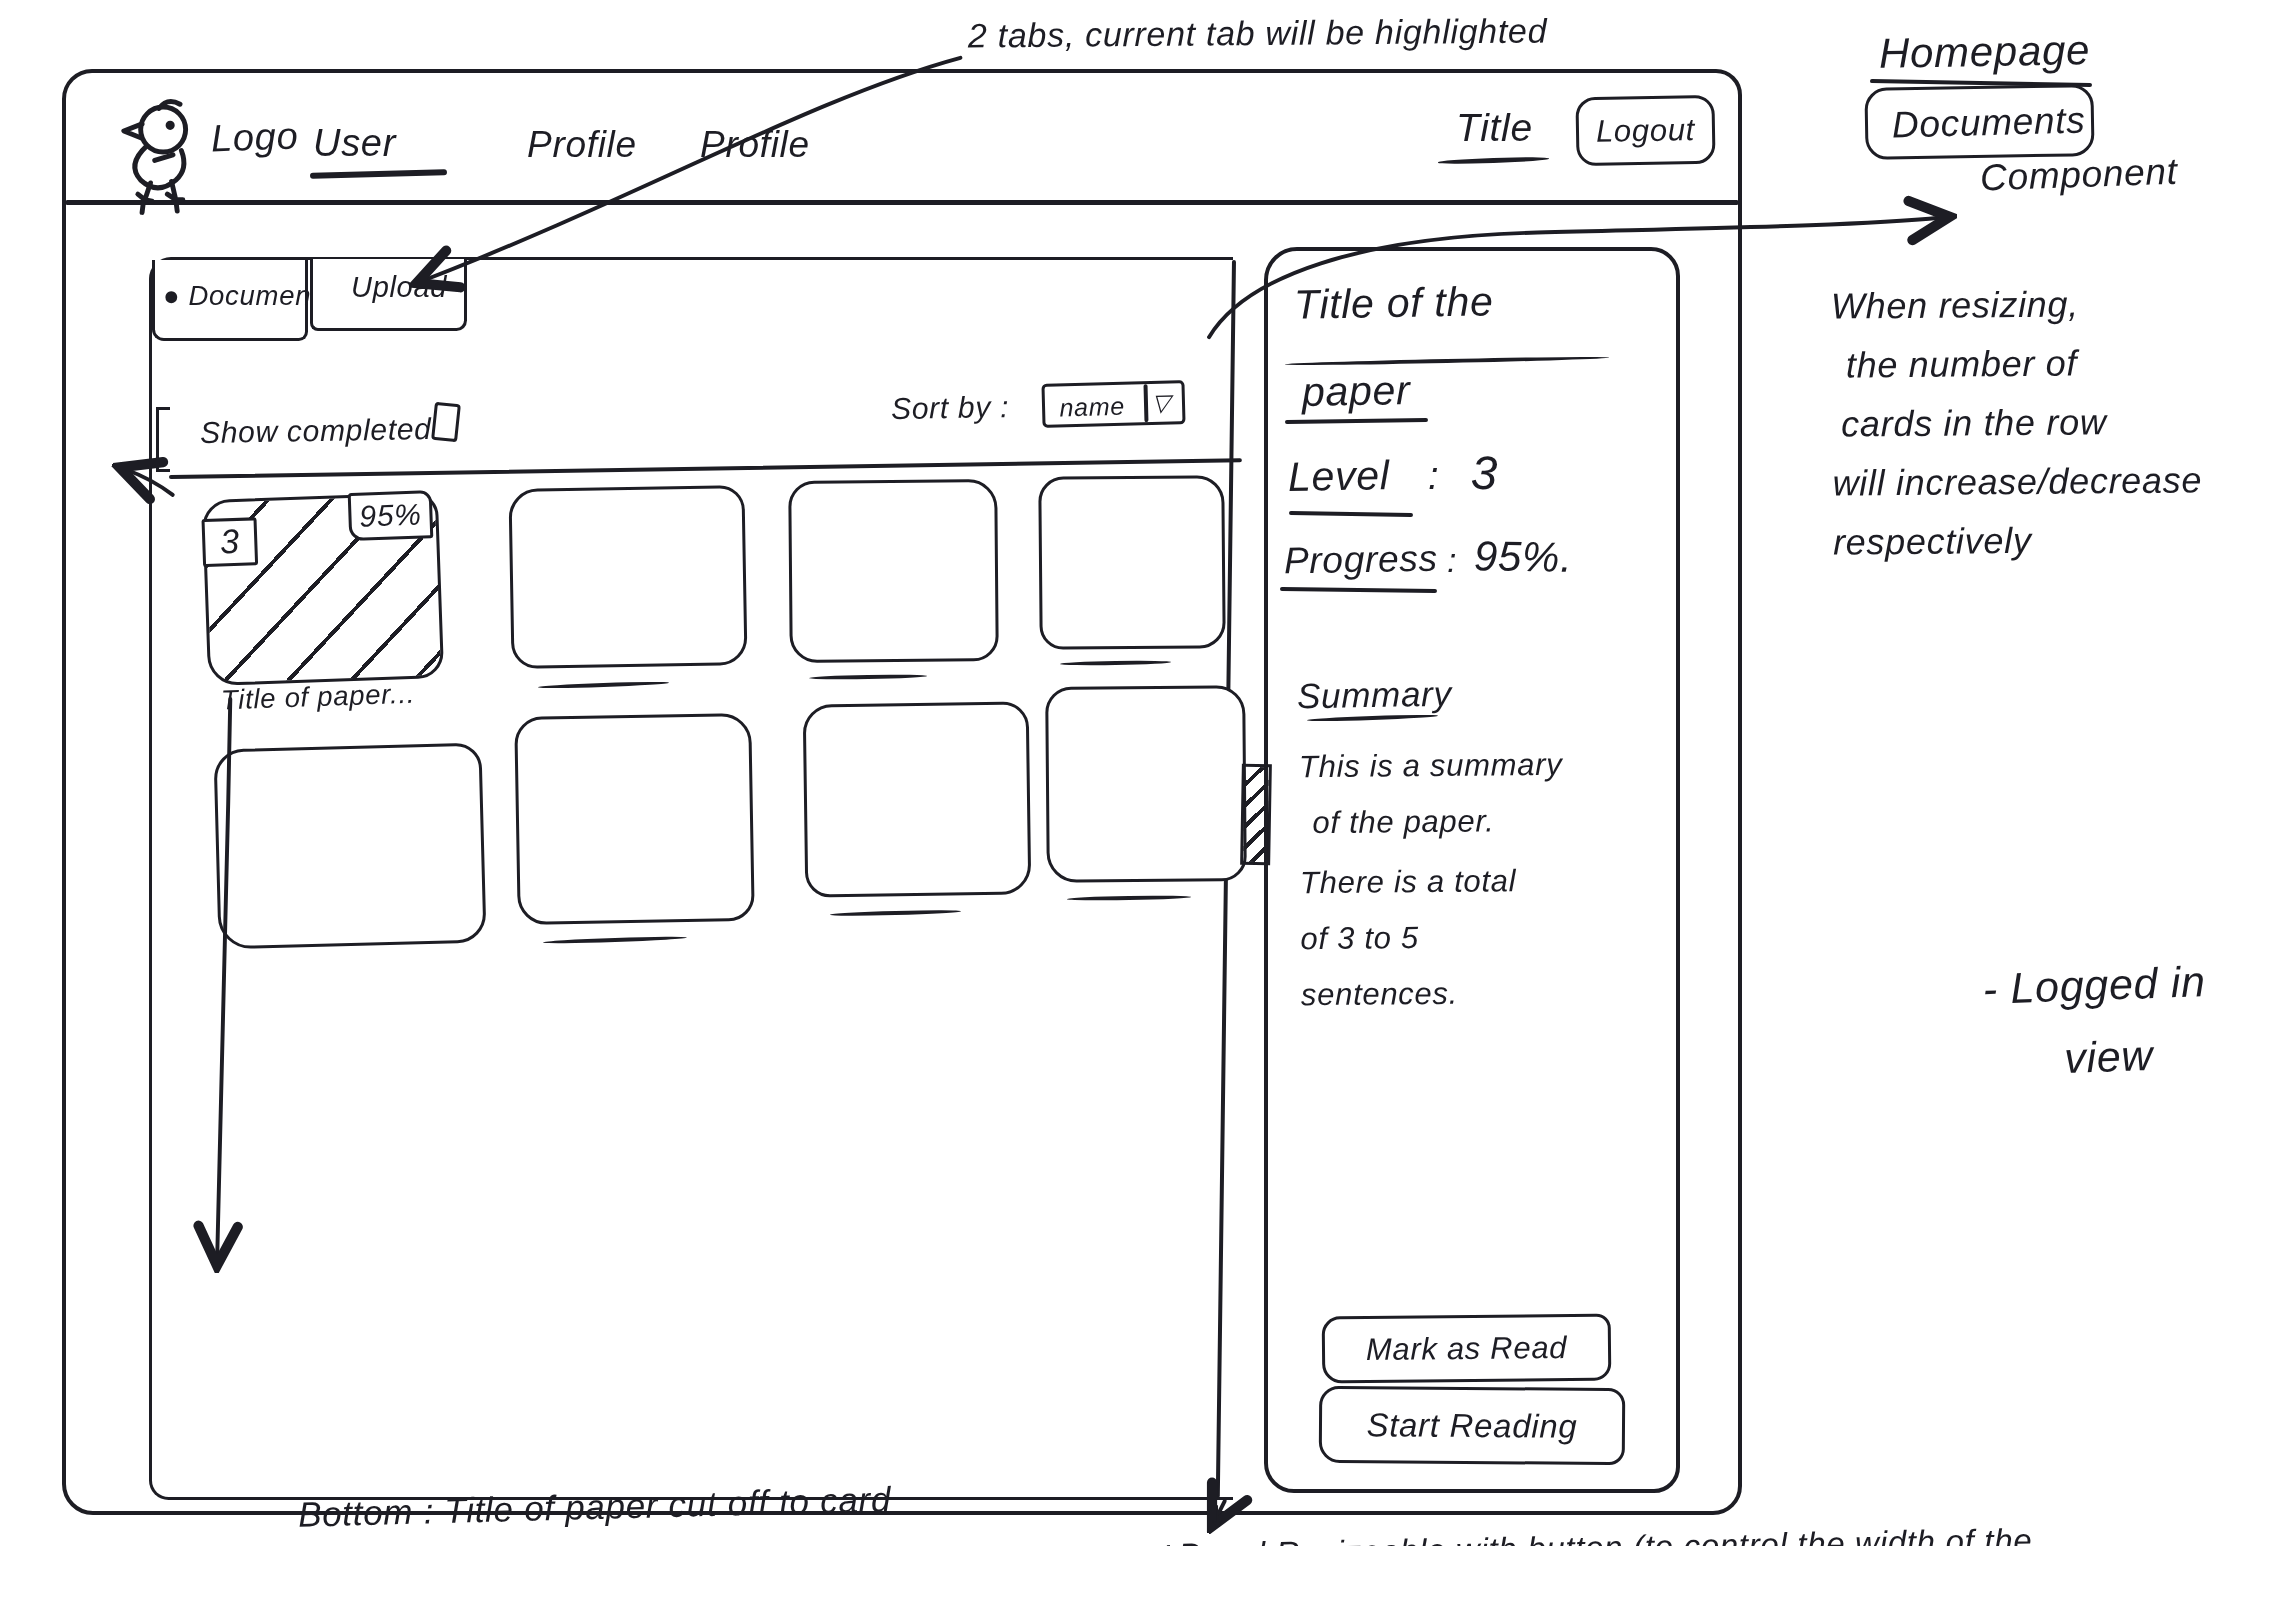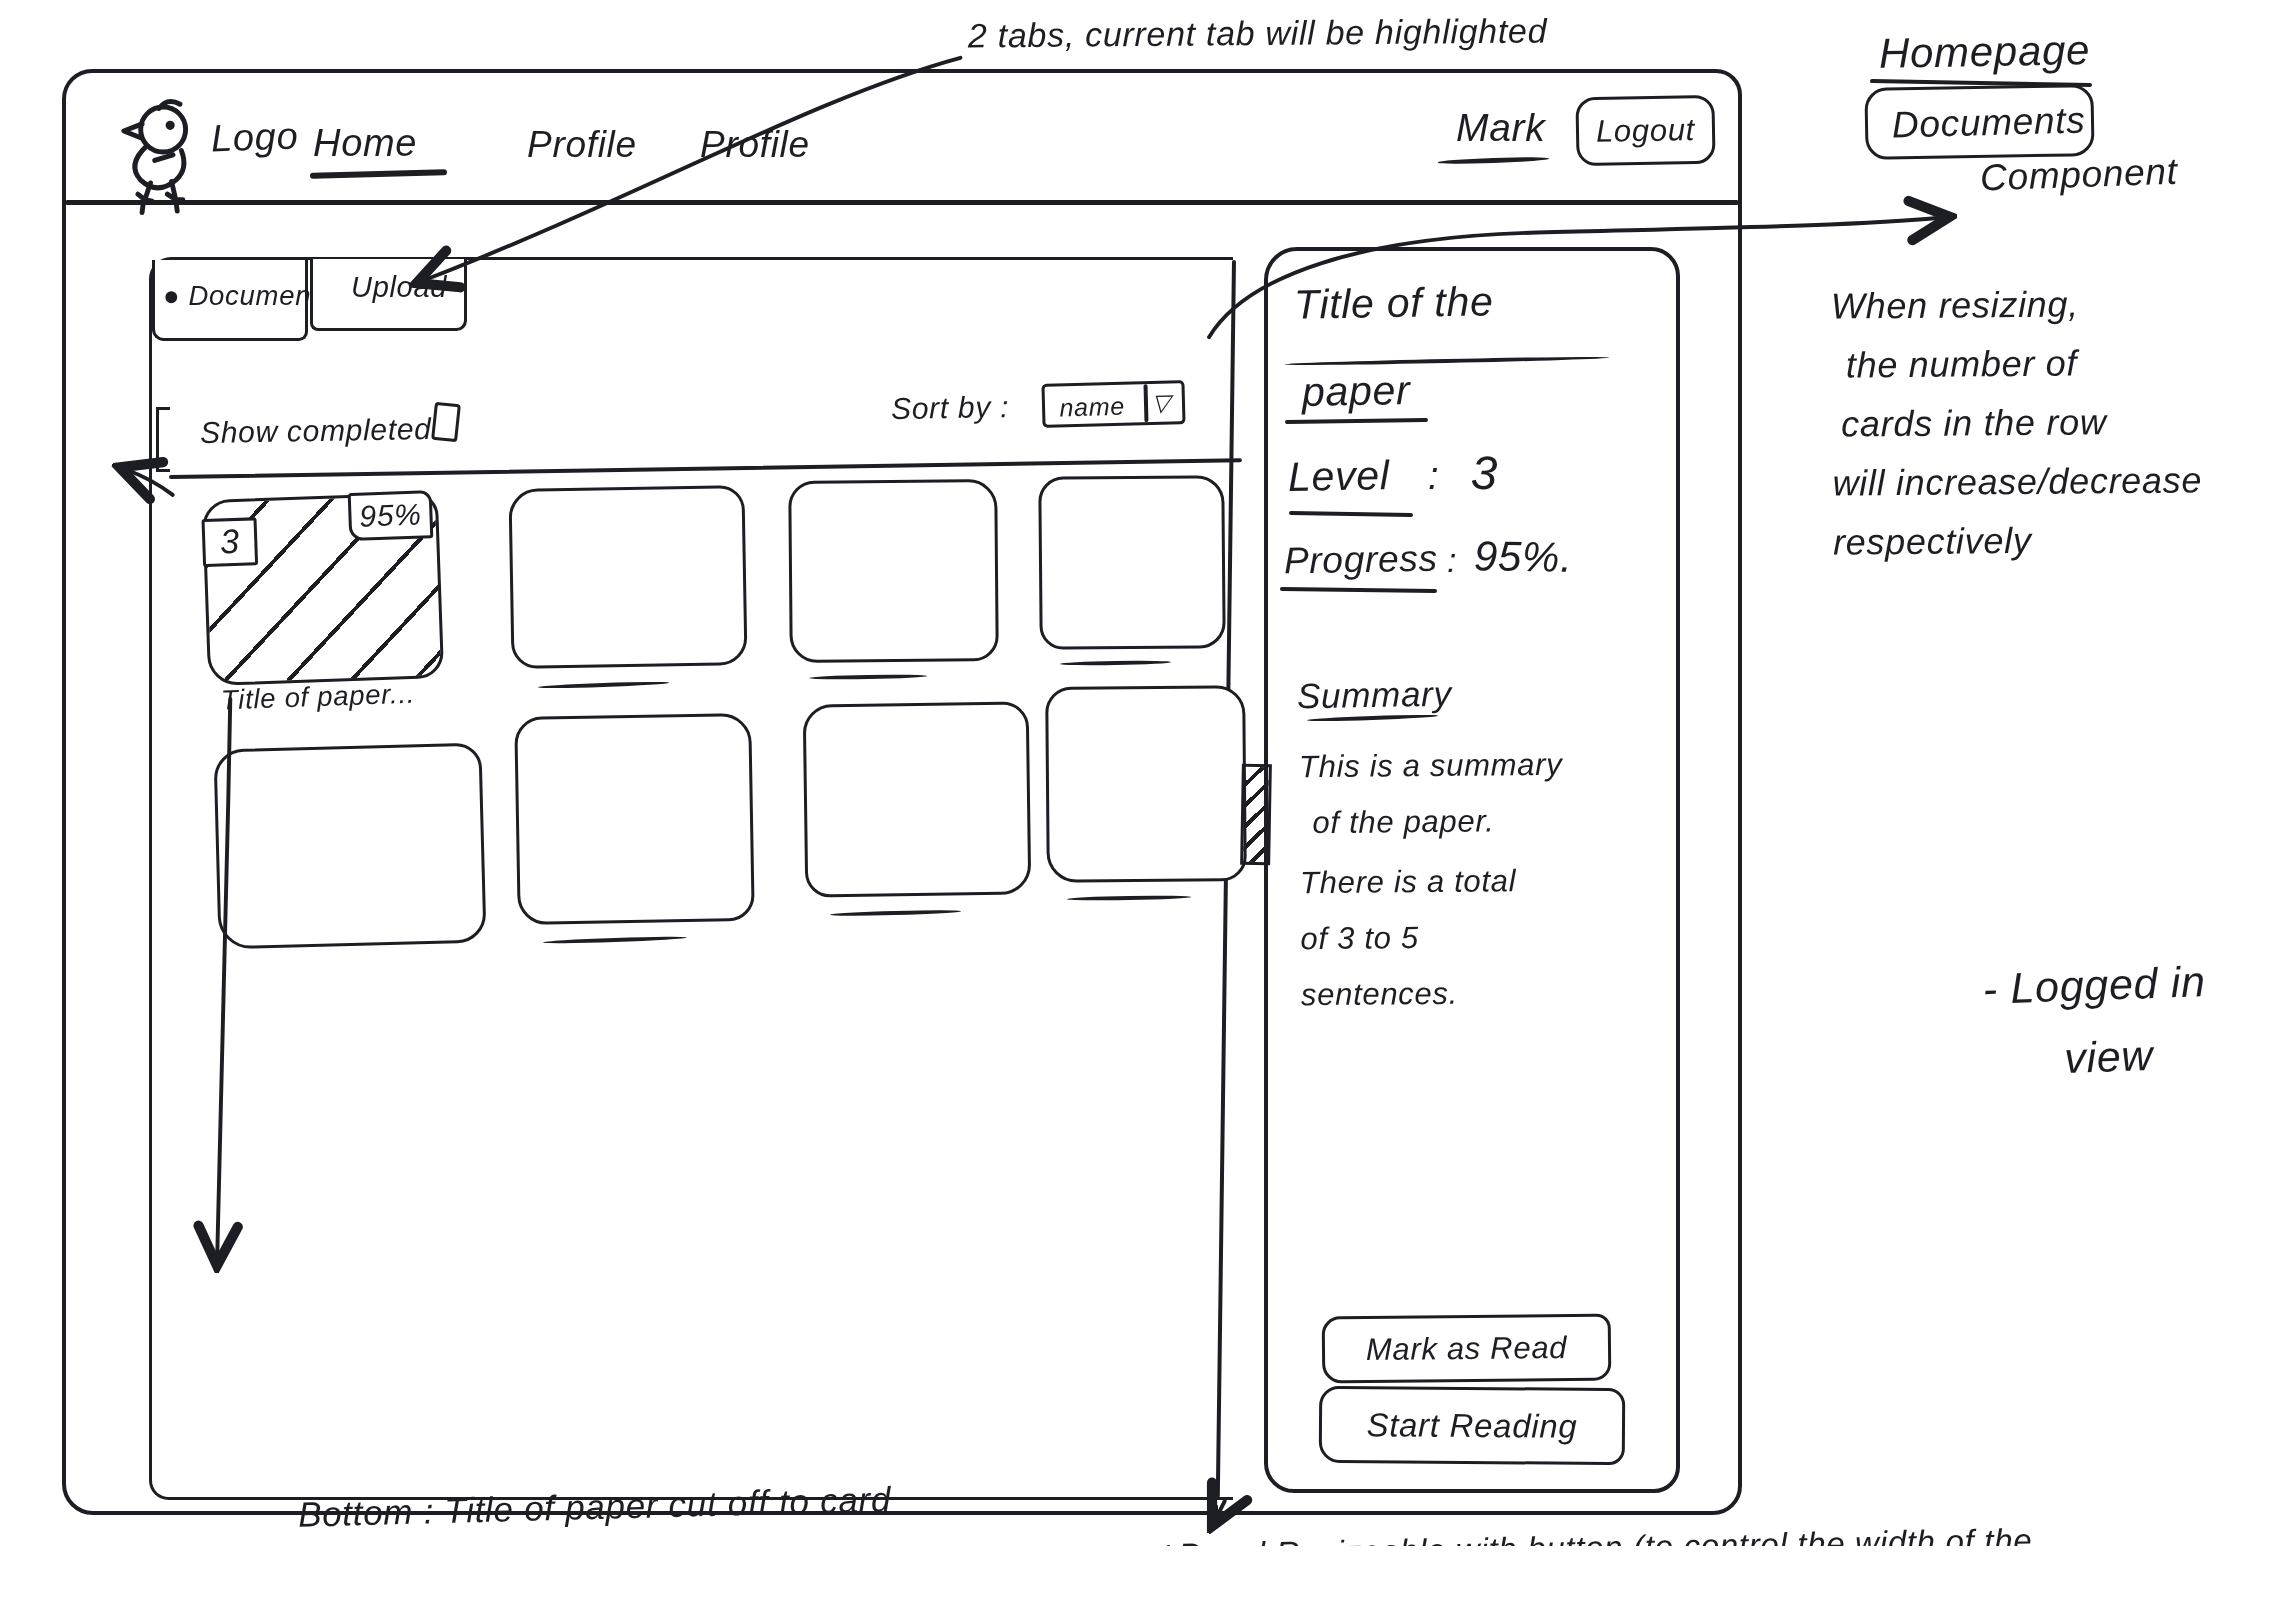--- a/index.html
+++ b/index.html
@@ -76,26 +76,26 @@
       <path d="M88,44 l-26,10 25,10"></path>
       <circle cx="128" cy="46" r="3" fill="#1d1d24"></circle>
       <path d="M94,76 q-28,26 -8,48 q24,22 50,0 q18,-16 8,-42"></path>
       <path d="M106,96 l26,-8"></path>
       <path d="M100,128 l-8,24 m-10,-8 l10,8 10,2 m-12,0 l-2,16"></path>
       <path d="M130,126 l6,26 m-12,-8 l12,8 10,0 m-10,0 l2,16"></path>
     </g>
   </svg>
   <div class="abs hand" style="left:211px;top:116px;font-size:38px;transform:rotate(-2deg);">Logo</div>
 
-  <div class="abs hand" style="left:313px;top:122px;font-size:38px;">Home</div>
+  <div class="abs hand" style="left:313px;top:122px;font-size:38px;">User</div>
   <div class="stroke" style="left:310px;top:171px;width:137px;height:5.9px;border-radius:5.2px;transform:rotate(-1.5deg);"></div>
   <div class="abs hand" style="left:527px;top:124px;font-size:37px;">Profile</div>
   <div class="abs hand" style="left:700px;top:124px;font-size:37px;">Profile</div>
 
-  <div class="abs hand" style="left:1456px;top:106px;font-size:39px;">Mark</div>
+  <div class="abs hand" style="left:1456px;top:106px;font-size:39px;">Title</div>
   <div class="stroke" style="left:1438px;top:158px;width:111px;height:4.6px;transform:rotate(-2deg);border-radius:50%;"></div>
   <div class="box center" style="left:1576px;top:96px;width:139px;height:69px;border-radius:19.6px;transform:rotate(-1deg);">
     <span class="hand" style="font-size:31px;">Logout</span>
   </div>
 
   <div class="abs" style="left:149px;top:257px;width:1084px;height:1243px;border:3.9px solid var(--ink);border-right:none;border-radius:22px 0 0 19.6px;box-sizing:border-box;"></div>
 
   <div class="vstroke" style="left:1232px;top:260px;height:1238px;transform:rotate(0.75deg);transform-origin:top left;"></div>
 
   <div class="box" style="left:152px;top:260px;width:156px;height:81px;border-top:none;border-radius:0 0 9.2px 11.8px;z-index:5;">

